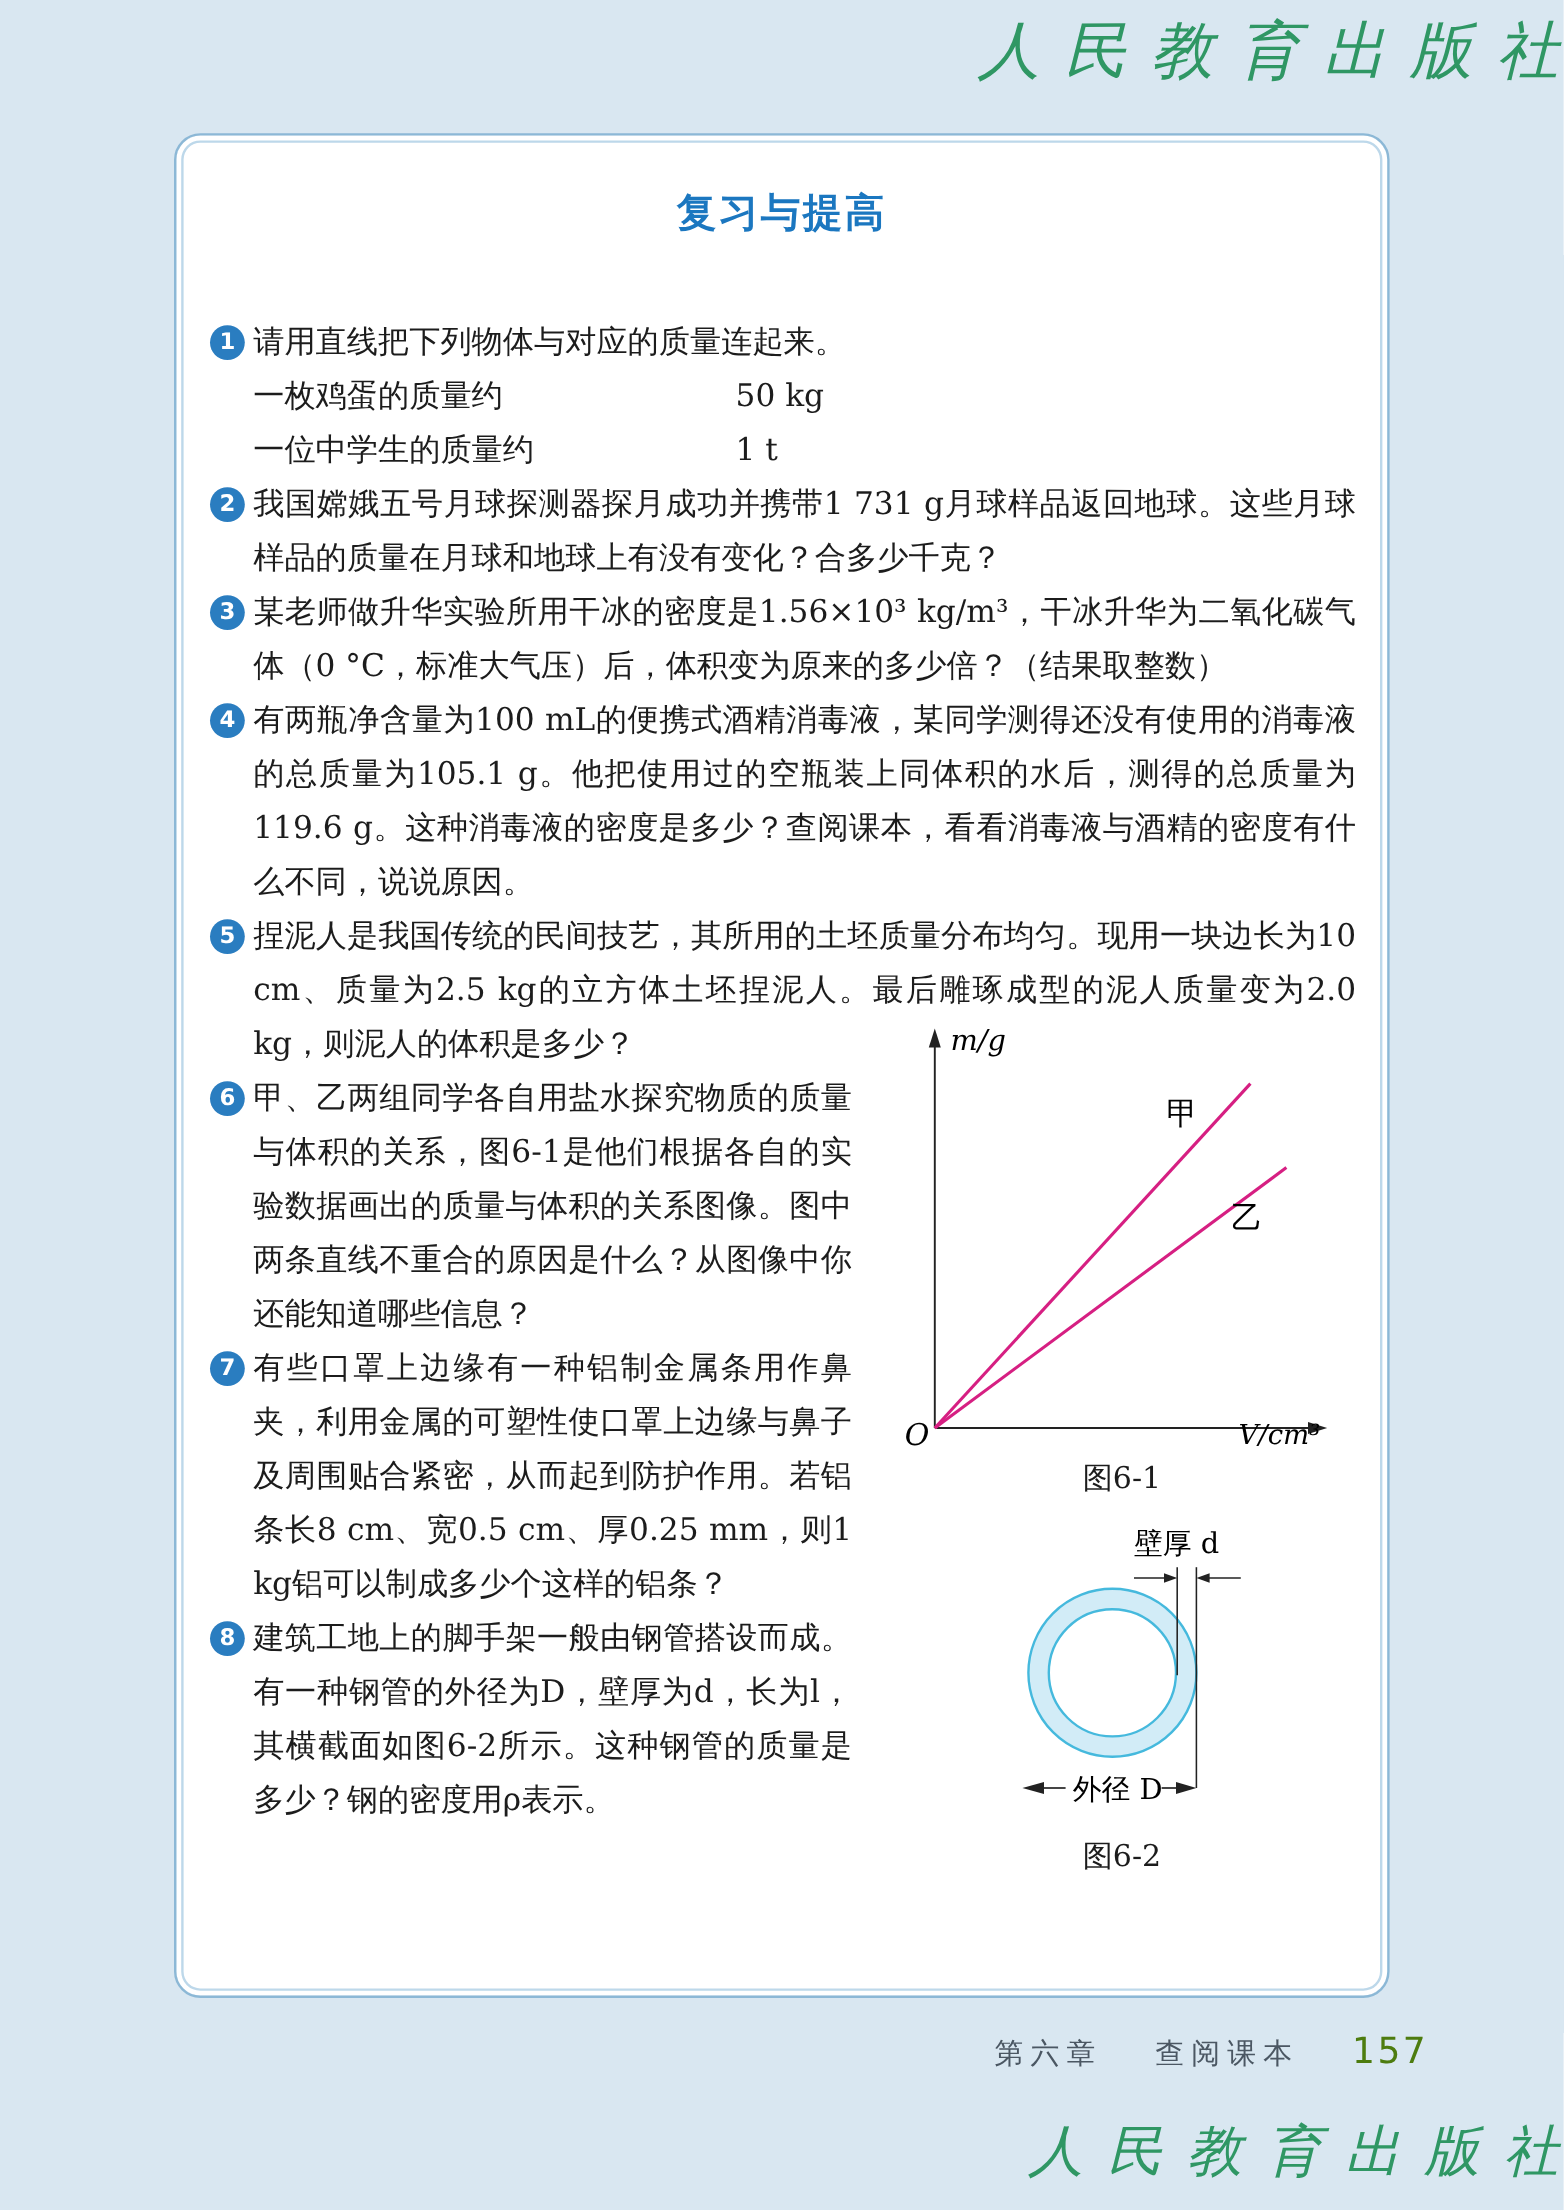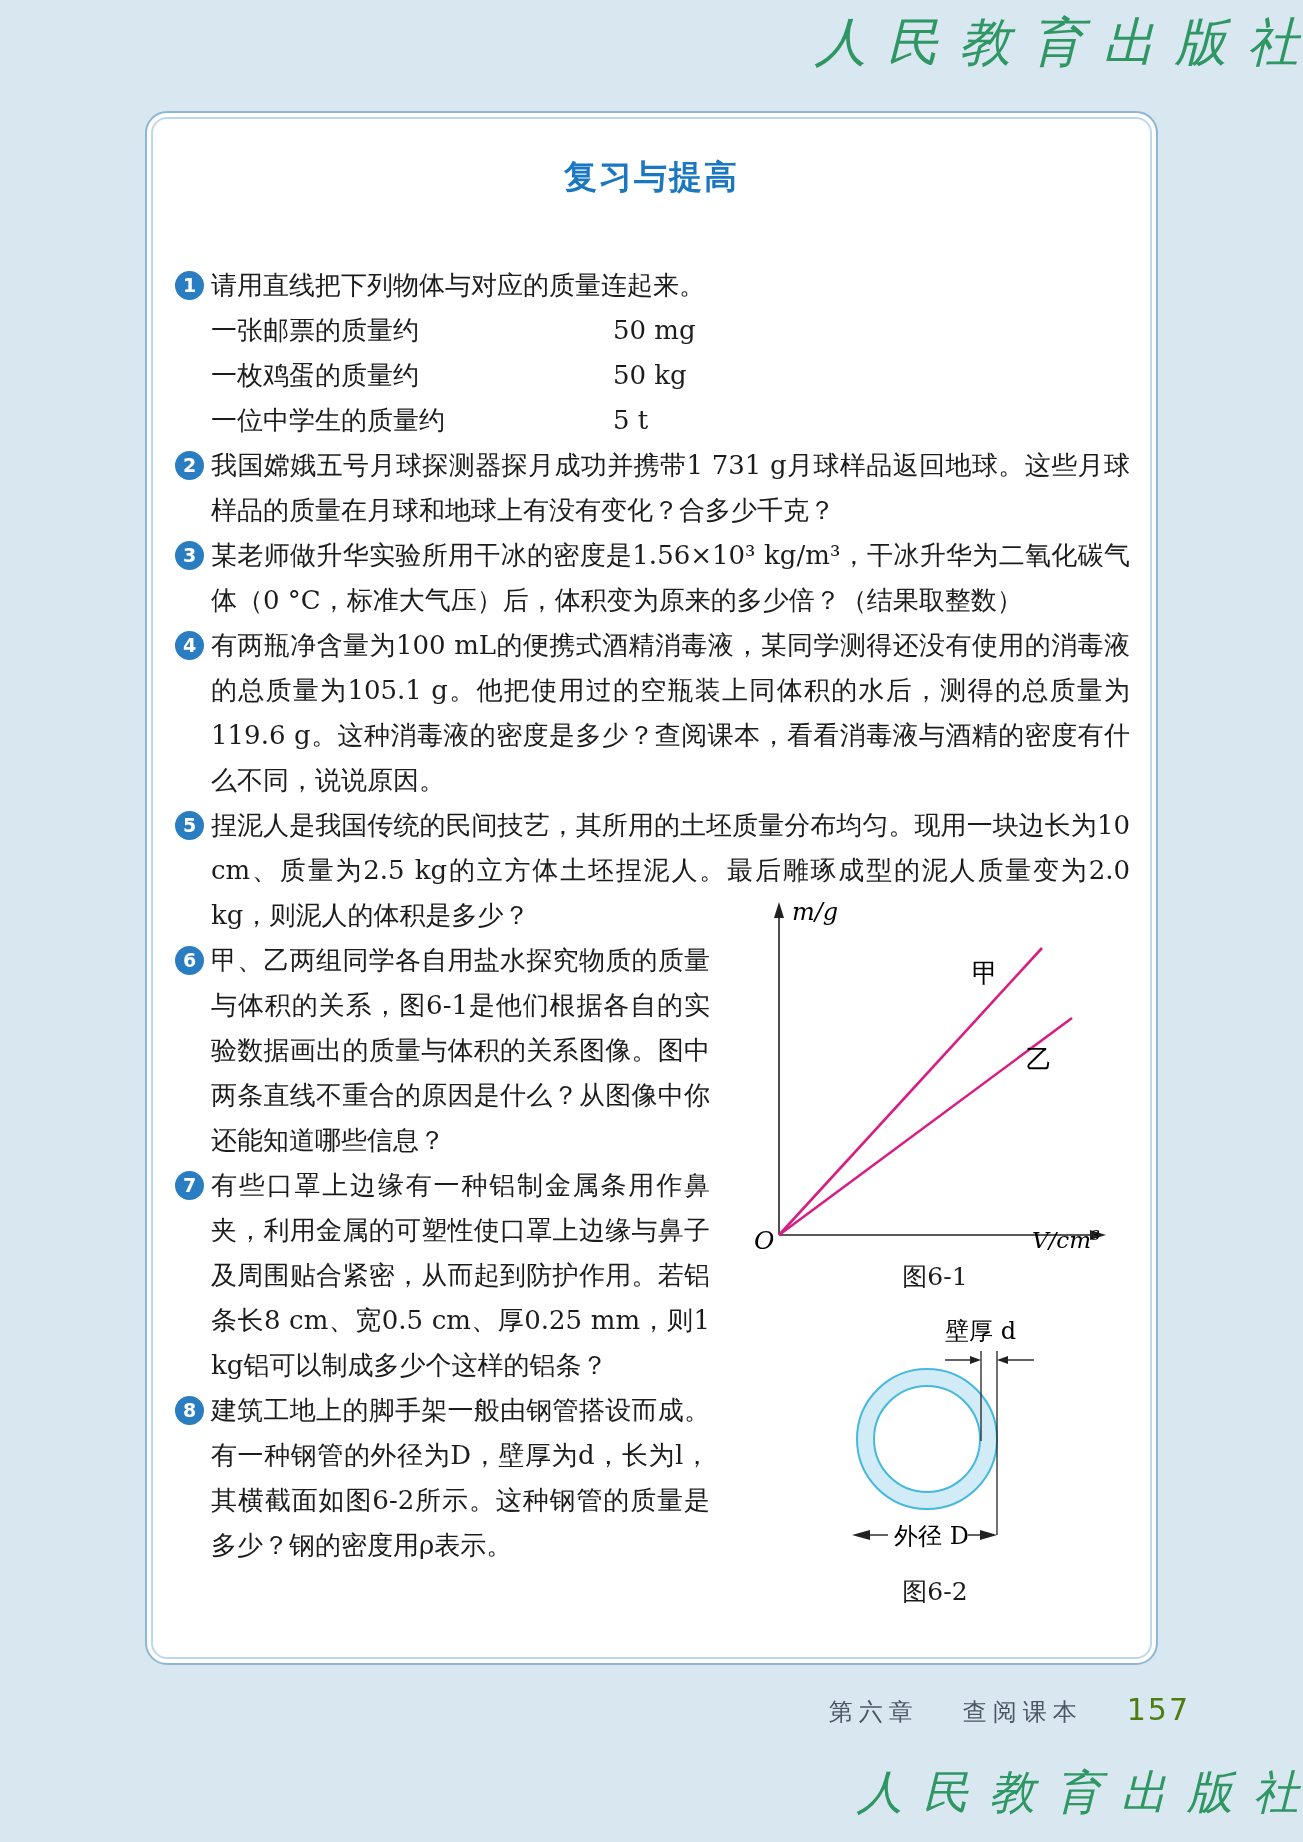--- a/index.html
+++ b/index.html
@@ -82,30 +82,26 @@
     </svg>
     <span class="page-title">复习与提高</span>
   </div>
 
   <div class="problems">
 
     <div class="problem">
       <span class="badge">1</span>
       <div>请用直线把下列物体与对应的质量连起来。</div>
       <div class="pair-row">
-        <span>一张邮票的质量约</span>
-        <span class="pair-value">50 mg</span>
-      </div>
-      <div class="pair-row">
         <span>一枚鸡蛋的质量约</span>
         <span class="pair-value">50 kg</span>
       </div>
       <div class="pair-row">
         <span>一位中学生的质量约</span>
-        <span class="pair-value">5 t</span>
+        <span class="pair-value">1 t</span>
       </div>
     </div>
 
     <div class="problem">
       <span class="badge">2</span>
       <div>我国嫦娥五号月球探测器探月成功并携带1 731 g月球样品返回地球。这些月球样品的质量在月球和地球上有没有变化？合多少千克？</div>
     </div>
 
     <div class="problem">
       <span class="badge">3</span>

